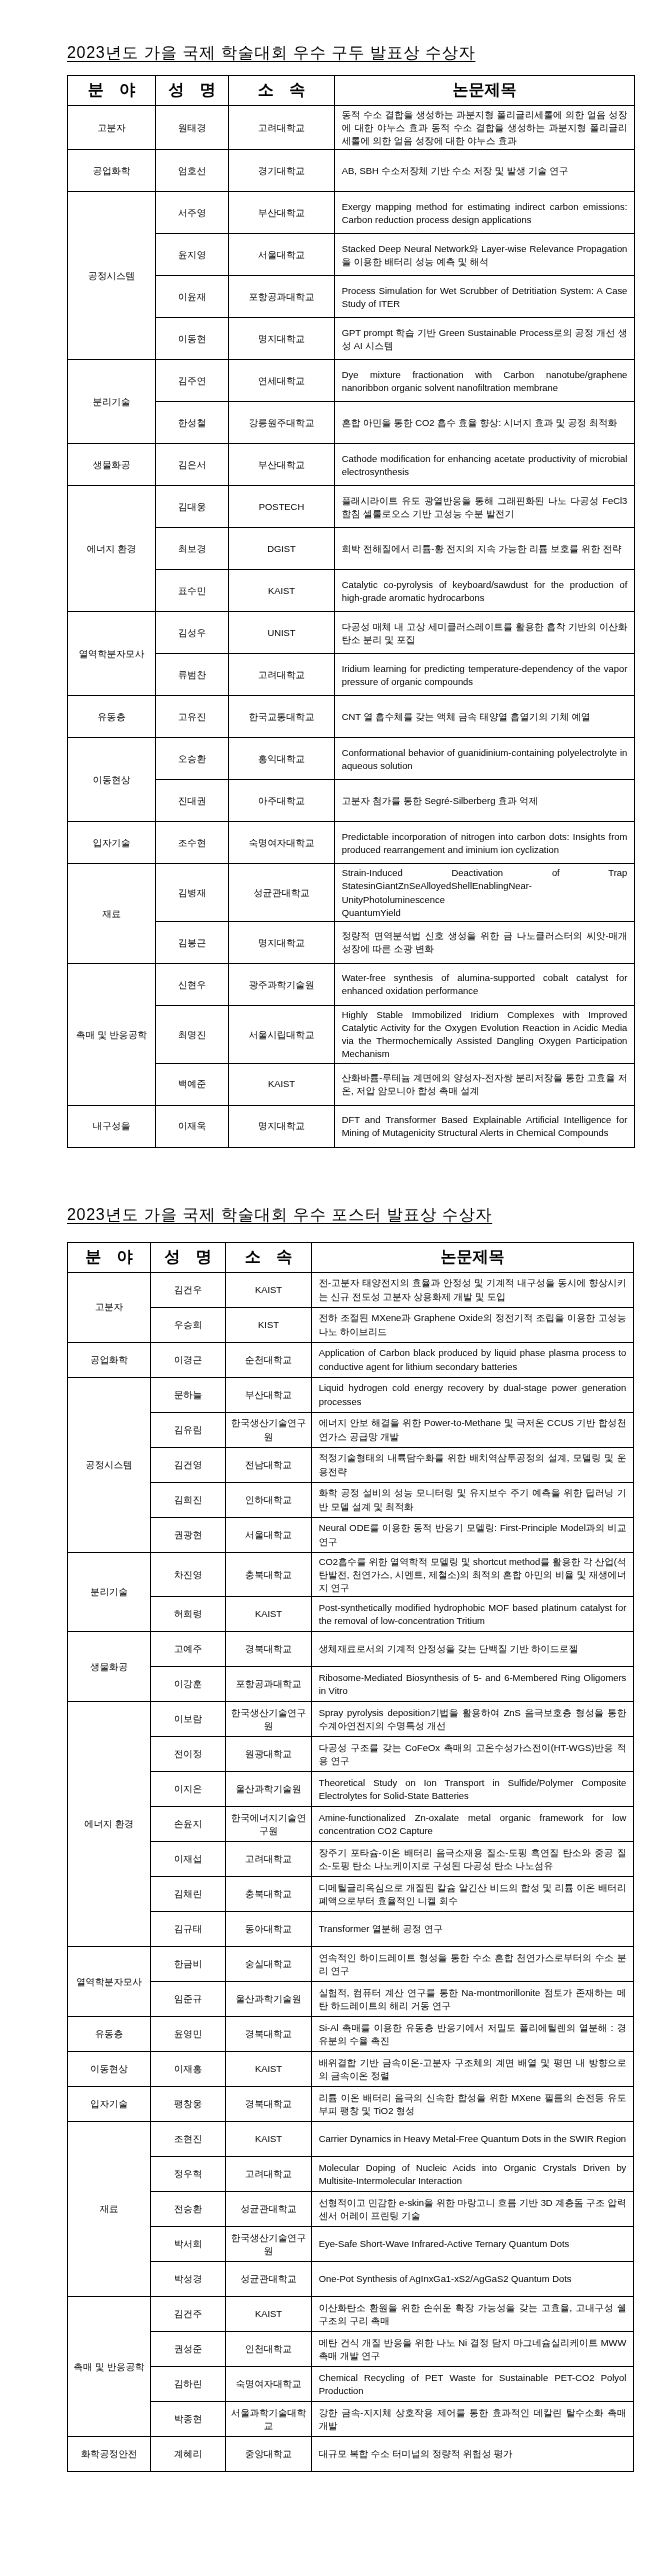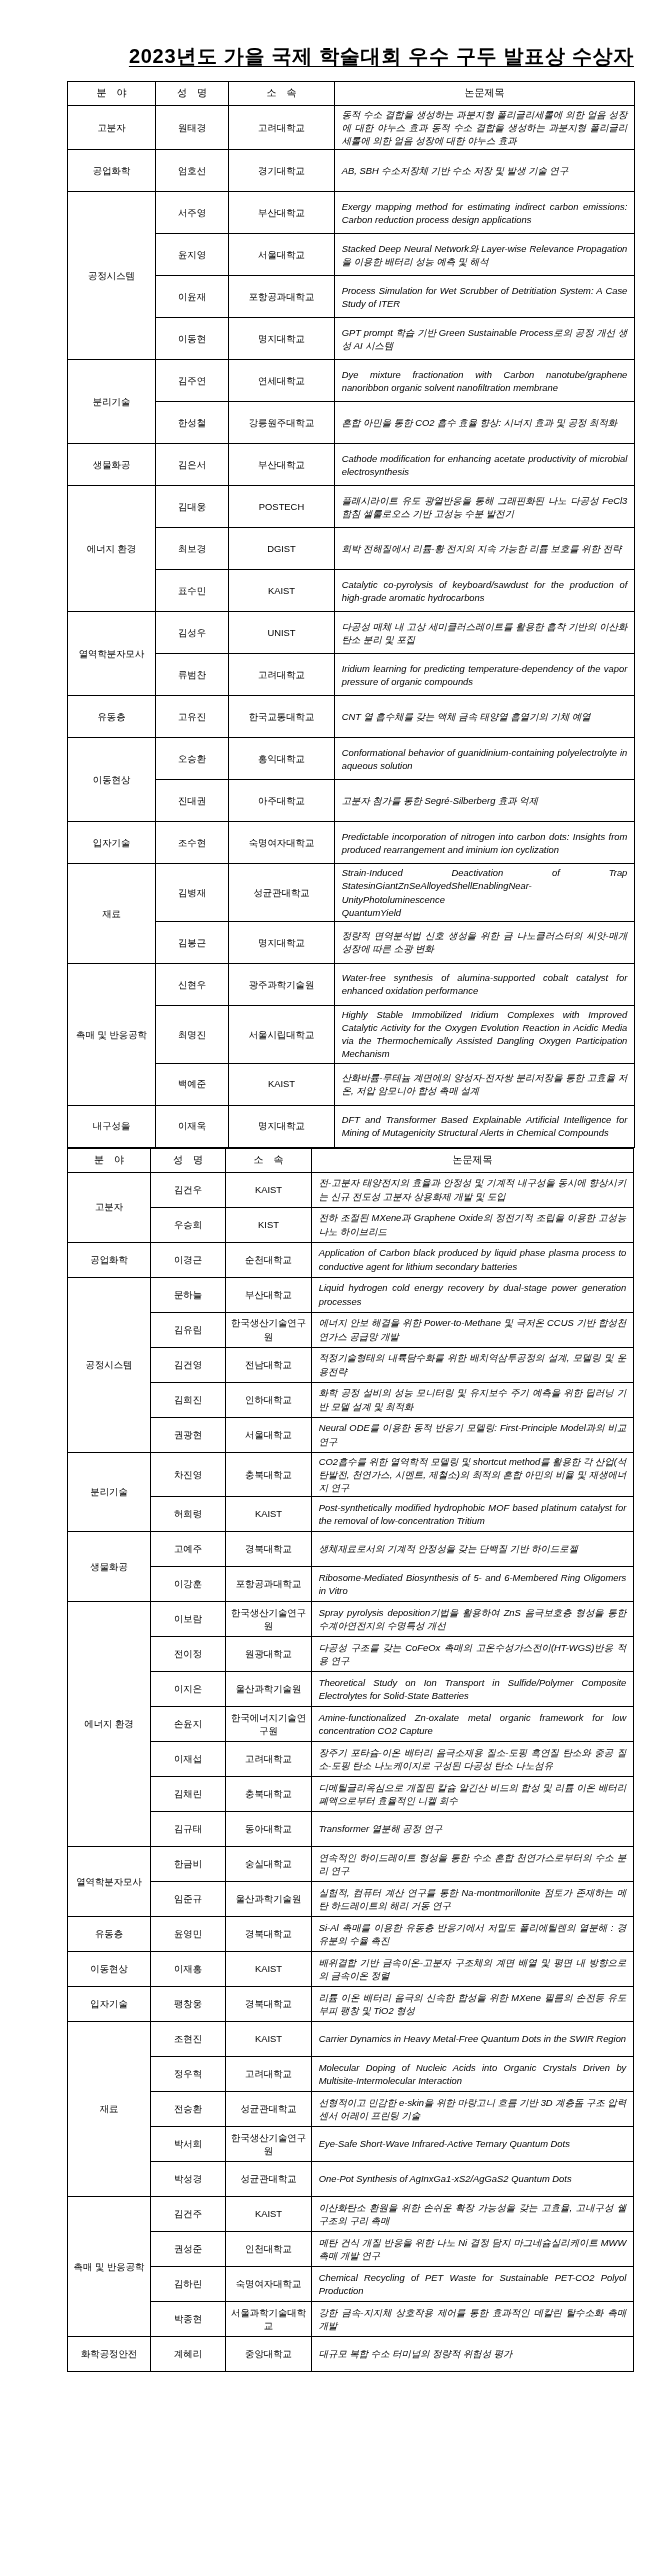--- a/index.html
+++ b/index.html
@@ -5,42 +5,42 @@
   html, body { margin: 0; padding: 0; }
   body {
     width: 668px;
     min-height: 2576px;
     background: #ffffff;
     color: #000000;
     font-family: "Liberation Sans", "DejaVu Sans", sans-serif;
   }
   .sheet { width: 567px; margin-left: 67px; padding-top: 43px; }
   .doc-title {
-    text-align: right;
-    font-size: 20px;
-    font-weight: bold;
+    text-align: left;
+    font-size: 16px;
+    font-weight: normal;
     letter-spacing: 0.7px;
     text-decoration: underline;
     text-decoration-thickness: 1.3px;
     text-underline-offset: 3.4px;
     margin: 0 0 10.8px 0;
     white-space: nowrap;
   }
   .doc-title.second { margin-top: 57px; margin-bottom: 16px; }
   table.awards {
     width: 567px;
     border-collapse: collapse;
     border: 1.3px solid #000;
     table-layout: fixed;
   }
   table.awards th {
     border: 0.7px solid #000;
     border-bottom: 1.3px solid #000;
-    font-size: 10px;
-    font-weight: normal;
+    font-size: 16px;
+    font-weight: bold;
     word-spacing: 0.7em;
     padding: 4px 2.7px;
     height: 15px;
     vertical-align: middle;
   }
   table.awards td {
     border: 0.7px solid #000;
     font-size: 9.4px;
     line-height: 1.4;
     vertical-align: middle;
@@ -49,21 +49,20 @@
   td.field-cell, td.name-cell, td.affiliation-cell {
     text-align: center;
     padding: 2px 4px;
     overflow-wrap: break-word;
   }
   td.paper-title-cell {
     text-align: justify;
     padding: 2px 6.7px;
     white-space: pre-wrap;
     overflow-wrap: break-word;
-    font-style: italic;
   }
   table.t1 tbody tr { height: 42px; }
   table.t2 tbody tr { height: 35px; }
 </style>
 </head>
 <body>
 
 <div class="sheet">
 
   <h1 class="doc-title">2023년도 가을 국제 학술대회 우수 구두 발표상 수상자</h1>
@@ -214,20 +213,21 @@
         </tr>
         <tr class="cat-start">
           <td rowspan="1" class="field-cell">내구성을</td>
           <td class="name-cell">이재욱</td>
           <td class="affiliation-cell">명지대학교</td>
           <td class="paper-title-cell">DFT and Transformer Based Explainable Artificial Intelligence for Mining of Mutagenicity Structural Alerts in Chemical Compounds</td>
         </tr>
       </tbody>
     </table>
 
+  <h1 class="doc-title second">2023년도 가을 국제 학술대회 우수 포스터 발표상 수상자</h1>
 
   <table class="awards t2">
       <colgroup>
         <col style="width: 83px;">
         <col style="width: 75px;">
         <col style="width: 86px;">
         <col style="width: 322px;">
       </colgroup>
       <thead>
         <tr>

